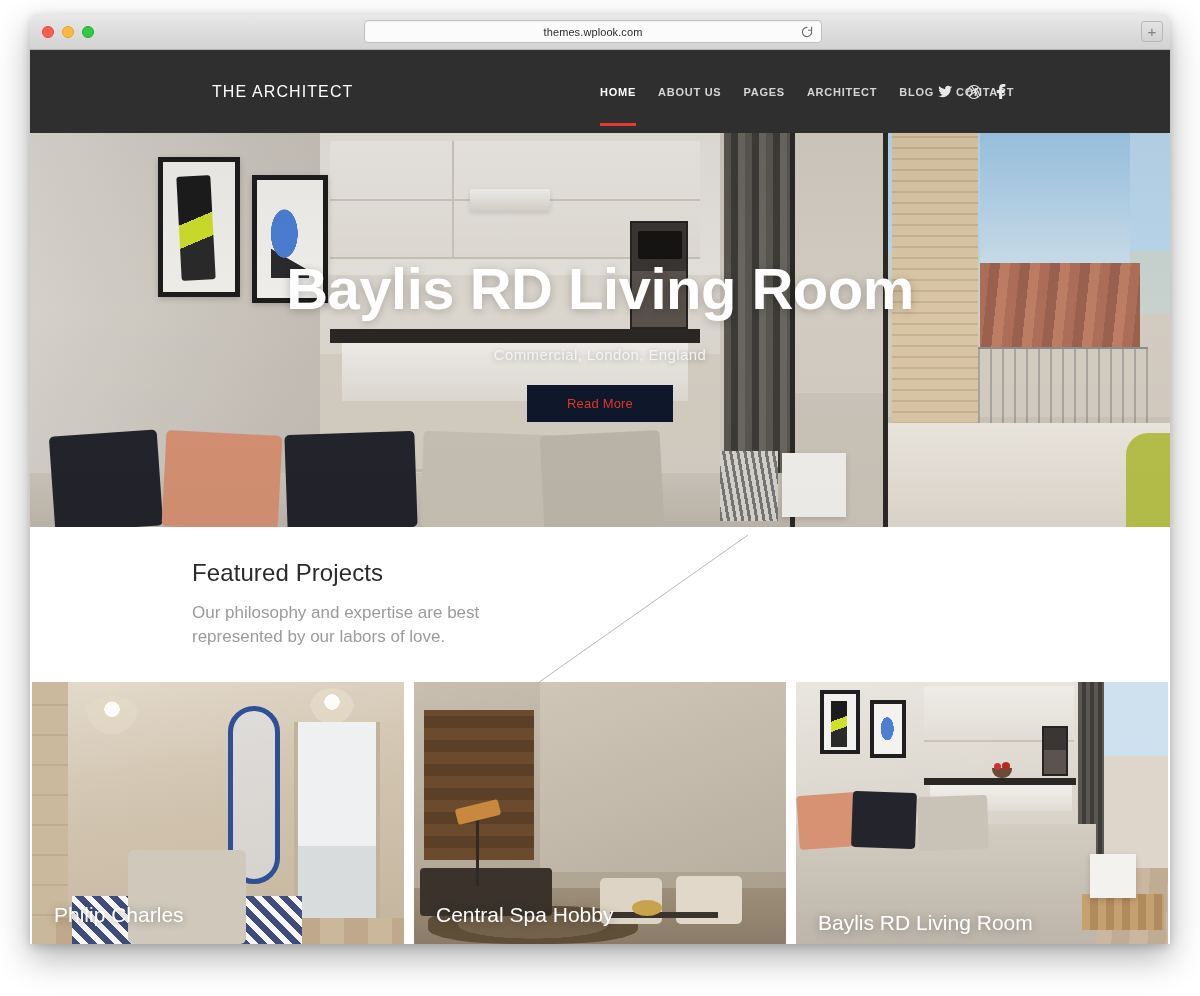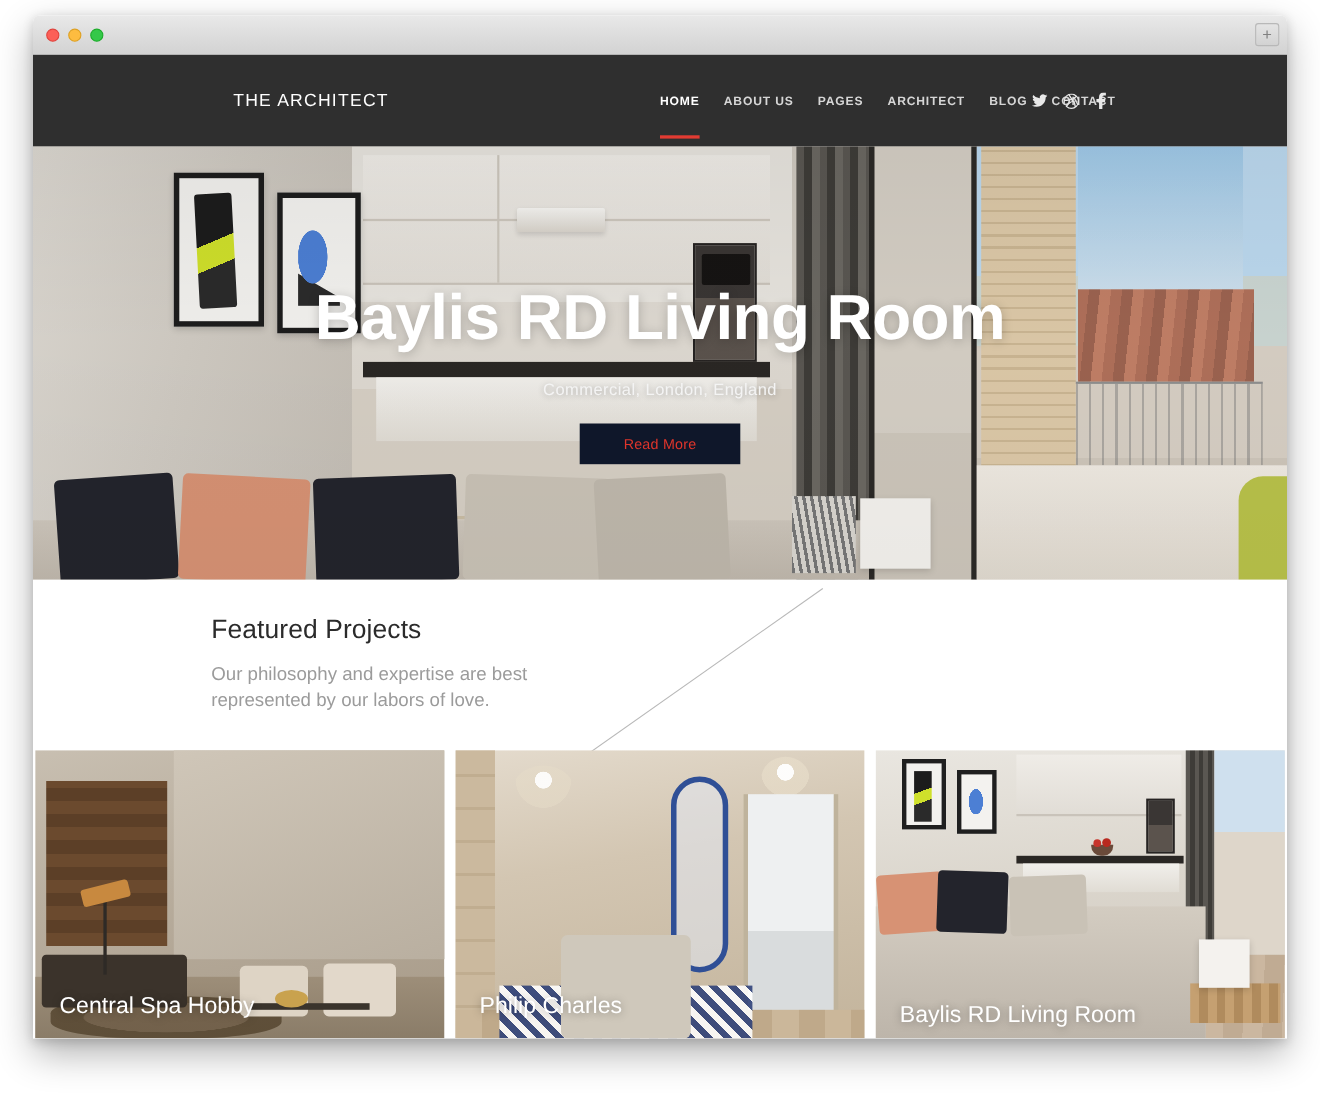--- a/index.html
+++ b/index.html
@@ -469,20 +469,29 @@
 
 <div class="browser-window">
 
   <div class="browser-chrome">
     <div class="traffic-lights">
       <div class="tl red"></div>
       <div class="tl yellow"></div>
       <div class="tl green"></div>
     </div>
 
+    <div class="url-bar">
+      <span class="url-text">themes.wplook.com</span>
+      <span class="reload-icon">
+        <svg viewBox="0 0 12 12" width="12" height="12">
+          <path d="M6 1.4a4.6 4.6 0 1 0 4.4 3.2" fill="none" stroke="currentColor" stroke-width="1.1" stroke-linecap="round"></path>
+          <path d="M10.6 1.1v3.2H7.5" fill="none" stroke="currentColor" stroke-width="1.1" stroke-linecap="round" stroke-linejoin="round"></path>
+        </svg>
+      </span>
+    </div>
 
     <div class="new-tab-btn">
       <span>+</span>
     </div>
   </div>
 
   <div class="viewport">
 
     <div class="site-header">
       <div class="brand">THE ARCHITECT</div>
@@ -583,49 +592,49 @@
         <h2 class="featured-title">Featured Projects</h2>
         <p class="featured-sub">Our philosophy and expertise are best represented by our labors of love.</p>
       </div>
 
     </div>
 
     <div class="projects-grid">
 
       <div class="project-card">
         <div class="card-photo">
+          <div class="c1-bg"></div>
+          <div class="c1-panelL"></div>
+          <div class="c1-chand"></div>
+          <div class="c1-chand2"></div>
+          <div class="c1-door"></div>
+          <div class="c1-mirror"></div>
+          <div class="c1-floor"></div>
+          <div class="c1-rug"></div>
+          <div class="c1-sofa"></div>
+        </div>
+        <div class="card-title">Philip Charles</div>
+      </div>
+
+      <div class="project-card">
+        <div class="card-photo">
           <div class="c2-bg"></div>
           <div class="c2-wall"></div>
           <div class="c2-wood"></div>
           <div class="c2-floor"></div>
           <div class="c2-rug"></div>
           <div class="c2-sofa"></div>
           <div class="c2-lampstem"></div>
           <div class="c2-lamp"></div>
           <div class="c2-ch1"></div>
           <div class="c2-ch2"></div>
           <div class="c2-table"></div>
           <div class="c2-pouf"></div>
         </div>
         <div class="card-title">Central Spa Hobby</div>
-      </div>
-
-      <div class="project-card">
-        <div class="card-photo">
-          <div class="c1-bg"></div>
-          <div class="c1-panelL"></div>
-          <div class="c1-chand"></div>
-          <div class="c1-chand2"></div>
-          <div class="c1-door"></div>
-          <div class="c1-mirror"></div>
-          <div class="c1-floor"></div>
-          <div class="c1-rug"></div>
-          <div class="c1-sofa"></div>
-        </div>
-        <div class="card-title">Philip Charles</div>
       </div>
 
       <div class="project-card">
         <div class="card-photo">
           <div class="c3-bg"></div>
           <div class="c3-cab"></div>
           <div class="c3-oven"></div>
           <div class="c3-art1"></div>
           <div class="c3-art2"></div>
           <div class="c3-counter"></div>

